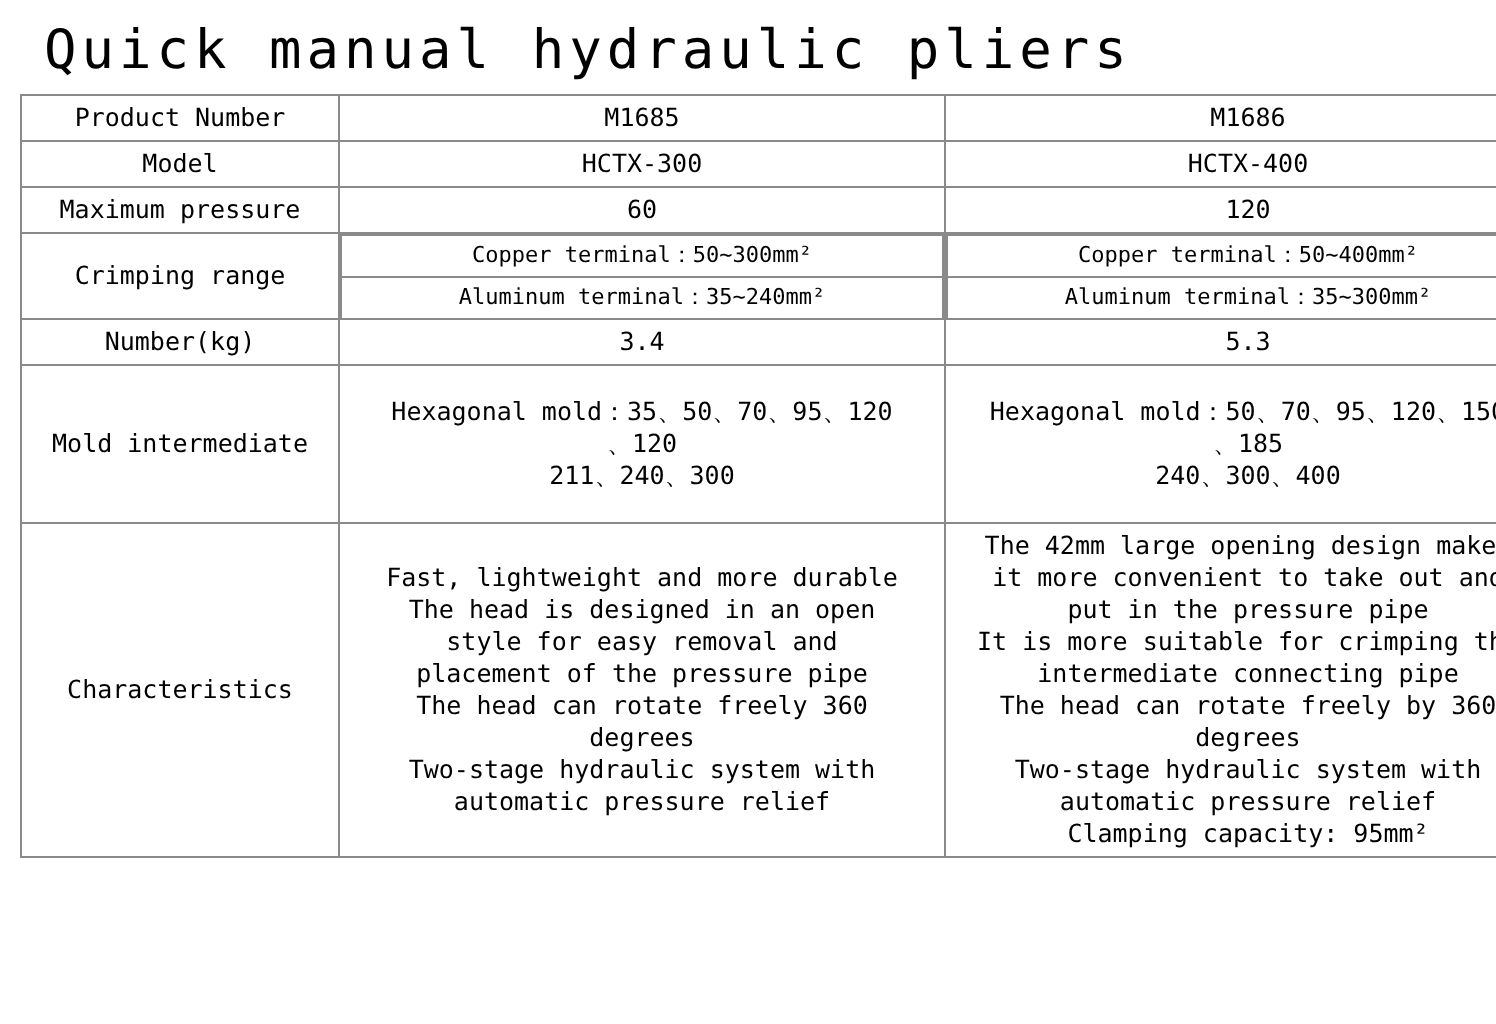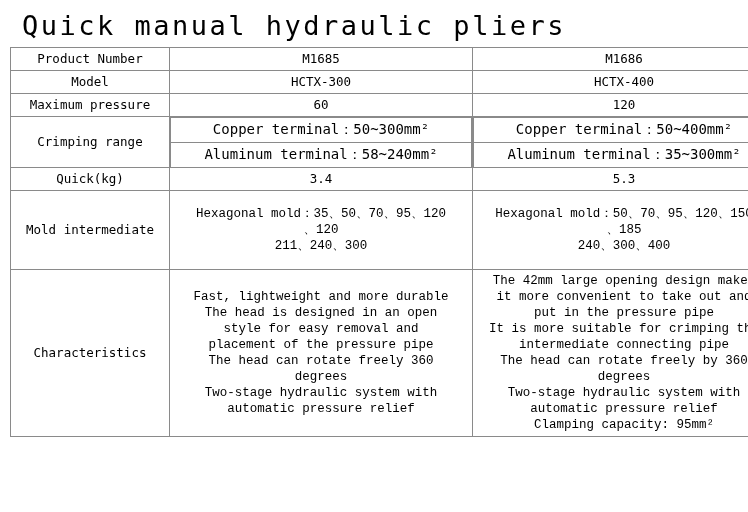--- a/index.html
+++ b/index.html
@@ -56,37 +56,37 @@
   .subrow {
     border-collapse: collapse;
     width: 100%;
     table-layout: fixed;
   }
   .subrow td {
     border: none;
     border-bottom: 1px solid #8a8a8a;
     padding: 2px 4px;
     text-align: center;
-    font-size: 14px;
+    font-size: 11px;
   }
   .subrow tr:last-child td {
     border-bottom: none;
   }
   td.mold {
     text-align: center;
     padding: 8px 10px;
     line-height: 1.45;
   }
   td.chars {
     text-align: center;
     padding: 10px 12px;
     line-height: 1.42;
     vertical-align: middle;
   }
-  .chars-line { display: block; font-family: Liberation Mono, monospace; }
+  .chars-line { display: block; }
   .tall { height: 72px; }
 </style>
 </head>
 <body>
 
 <div class="page">
 
   <div class="title">Quick manual hydraulic pliers</div>
 
   <table class="spec">
@@ -111,41 +111,41 @@
 
       <tr>
         <td class="label">Crimping range</td>
         <td class="colA subcell">
           <table class="subrow">
             <tbody>
               <tr>
                 <td>Copper terminal：50~300mm²</td>
               </tr>
               <tr>
-                <td>Aluminum terminal：58~240mm²</td>
+                <td>Aluminum terminal：35~240mm²</td>
               </tr>
             </tbody>
           </table>
         </td>
         <td class="colB subcell">
           <table class="subrow">
             <tbody>
               <tr>
                 <td>Copper terminal：50~400mm²</td>
               </tr>
               <tr>
                 <td>Aluminum terminal：35~300mm²</td>
               </tr>
             </tbody>
           </table>
         </td>
       </tr>
 
       <tr>
-        <td class="label">Quick(kg)</td>
+        <td class="label">Number(kg)</td>
         <td class="colA">3.4</td>
         <td class="colB">5.3</td>
       </tr>
 
       <tr>
         <td class="label">Mold intermediate</td>
         <td class="colA mold tall">
           <span class="chars-line">Hexagonal mold：35、50、70、95、120</span>
           <span class="chars-line">、120</span>
           <span class="chars-line">211、240、300</span>

